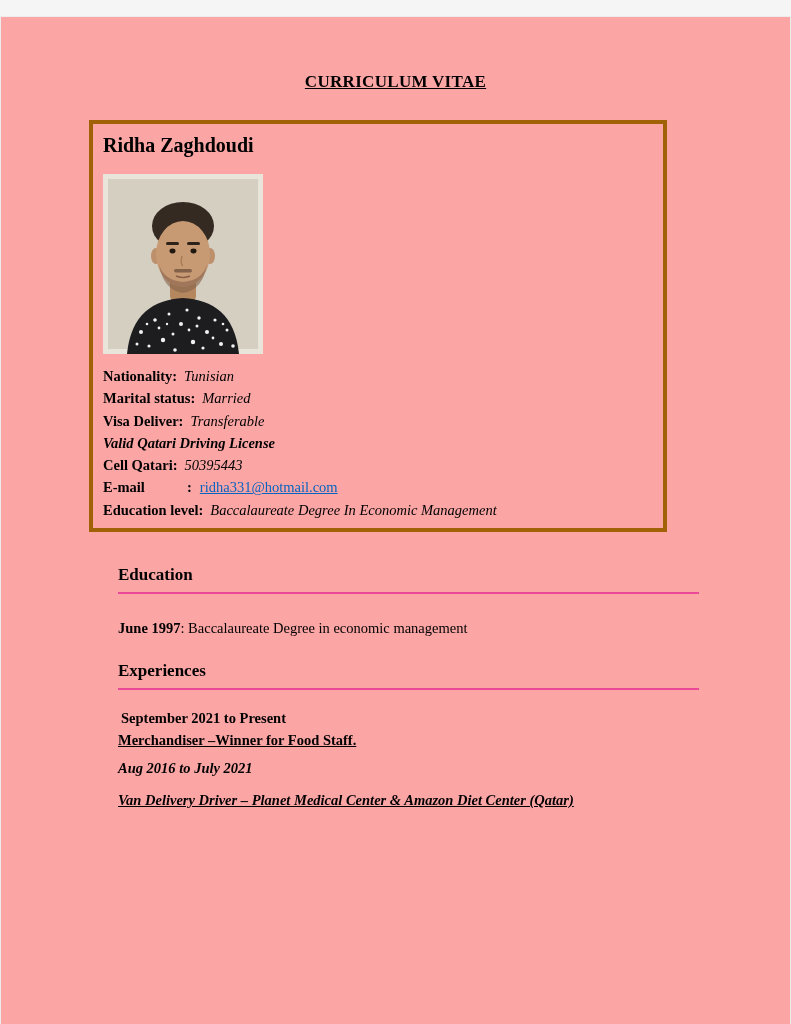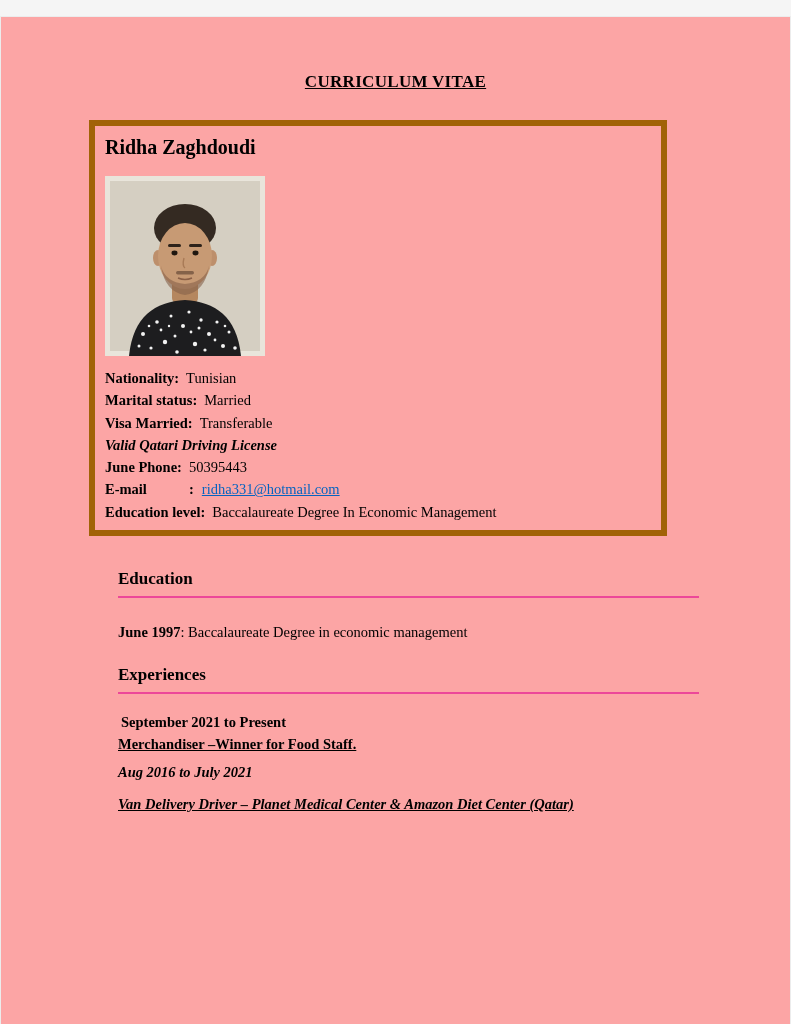--- a/index.html
+++ b/index.html
@@ -7,29 +7,29 @@
   body { font-family: "Liberation Serif", serif; color: #000; }
   .page {
     width: 791px; height: 1024px; margin: 16px auto; background: #fca5a5;
     position: relative; overflow: hidden; border: 1px solid #ececec;
   }
   .doc-title {
     text-align: center; padding-top: 55px; font-size: 17px;
     font-weight: bold; text-decoration: underline; letter-spacing: 0.3px;
   }
   .profile-box {
-    margin: 28px 123px 0 88px; border: 6px solid #a16207;
+    margin: 28px 123px 0 88px; border: 4px solid #a16207;
     padding: 8px 12px 6px 10px;
   }
   .profile-name { font-size: 20px; font-weight: bold; line-height: 26px; margin-bottom: 16px; }
   .photo-frame { width: 160px; height: 180px; display: block; }
   .fields { margin-top: 12px; font-size: 14.5px; }
   .field { margin-bottom: 2px; line-height: 1.4; }
   .flabel { font-weight: bold; }
-  .fvalue { margin-left: 7px; }
+  .fvalue { margin-left: 7px; font-style: italic; }
   .driving-license { font-weight: bold; font-style: italic; }
   .email-label { font-weight: bold; display: inline-block; width: 84px; }
   .email-colon { font-weight: bold; }
   .email-link { color: #0563c1; text-decoration: underline; margin-left: 8px; cursor: pointer; }
   .section { margin: 0 91px 0 117px; }
   .section-education { margin-top: 32px; }
   .section-heading {
     font-size: 17px; font-weight: bold; line-height: 22px;
     border-bottom: 2px solid #ec4899; padding-bottom: 6px;
   }
@@ -114,25 +114,25 @@
     </svg>
 
     <div class="fields">
       <p class="field">
         <span class="flabel">Nationality:</span><span class="fvalue">Tunisian</span>
       </p>
       <p class="field">
         <span class="flabel">Marital status:</span><span class="fvalue">Married</span>
       </p>
       <p class="field">
-        <span class="flabel">Visa Married:</span><span class="fvalue">Transferable</span>
+        <span class="flabel">Visa Deliver:</span><span class="fvalue">Transferable</span>
       </p>
       <p class="field driving-license">Valid Qatari Driving License</p>
       <p class="field">
-        <span class="flabel">June Phone:</span><span class="fvalue">50395443</span>
+        <span class="flabel">Cell Qatari:</span><span class="fvalue">50395443</span>
       </p>
       <p class="field">
         <span class="email-label">E-mail</span><span class="email-colon">:</span><a class="email-link">ridha331@hotmail.com</a>
       </p>
       <p class="field">
         <span class="flabel">Education level:</span><span class="fvalue">Baccalaureate Degree In Economic Management</span>
       </p>
     </div>
   </div>
 

